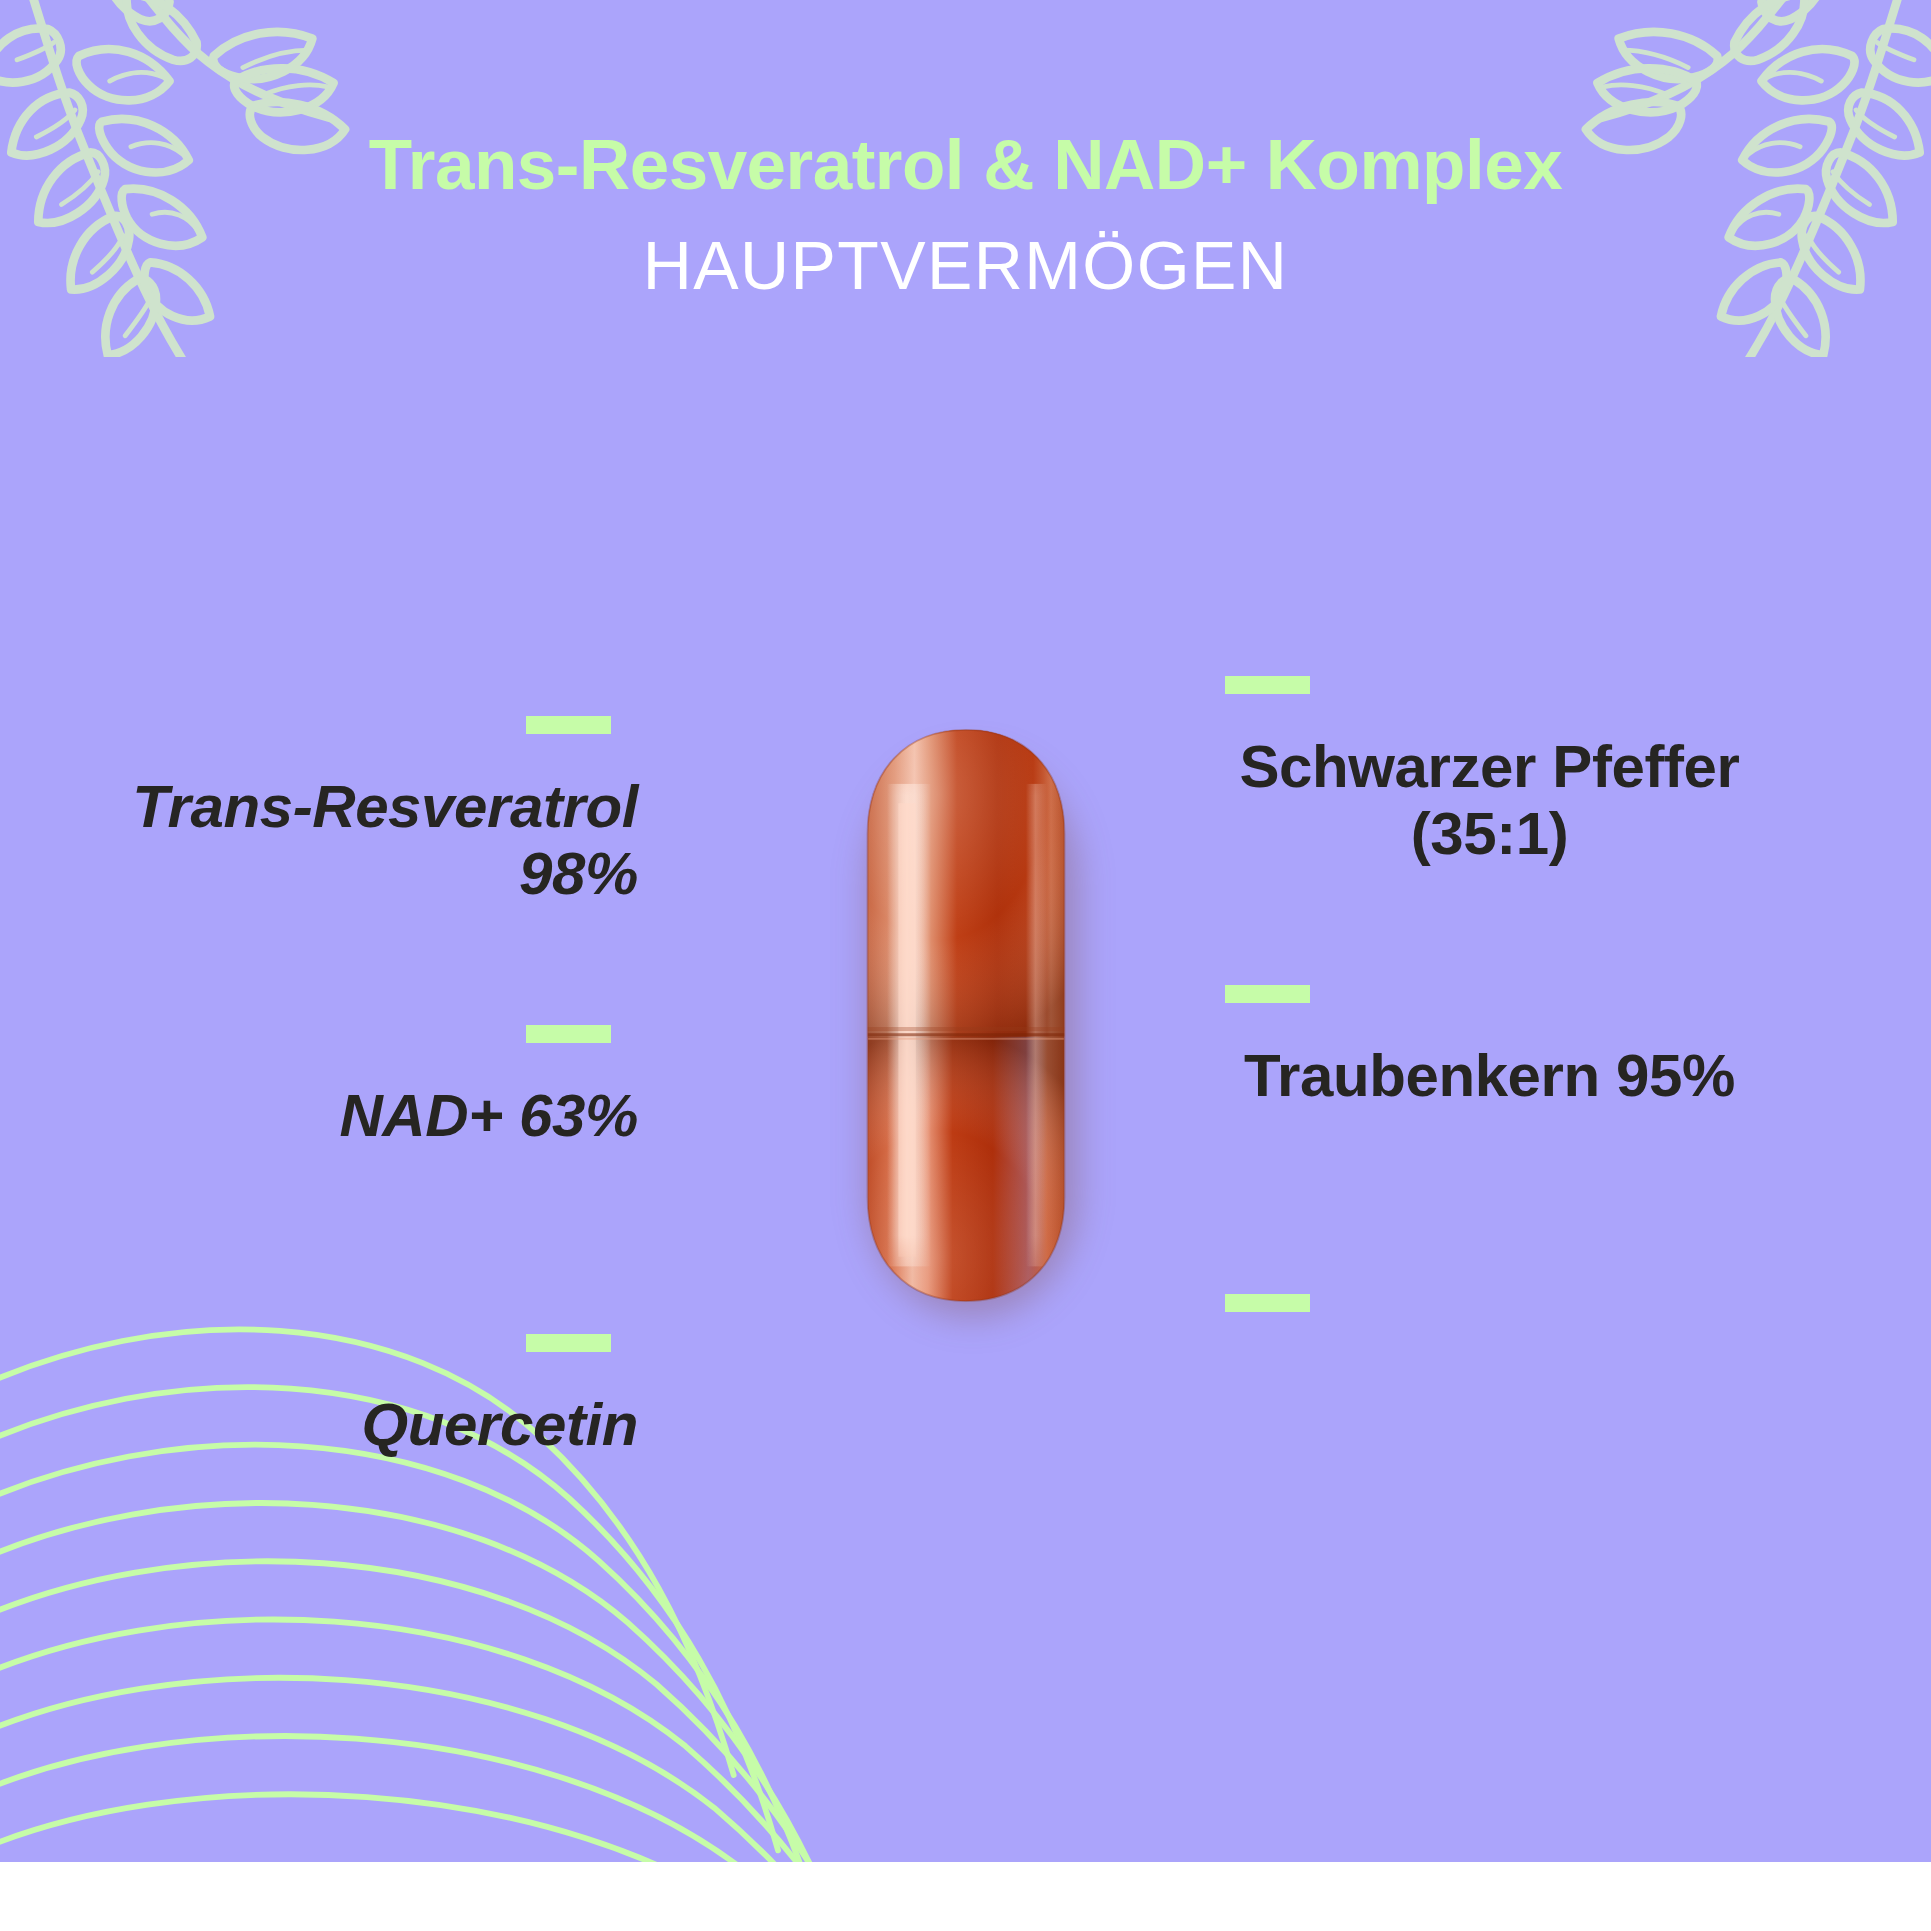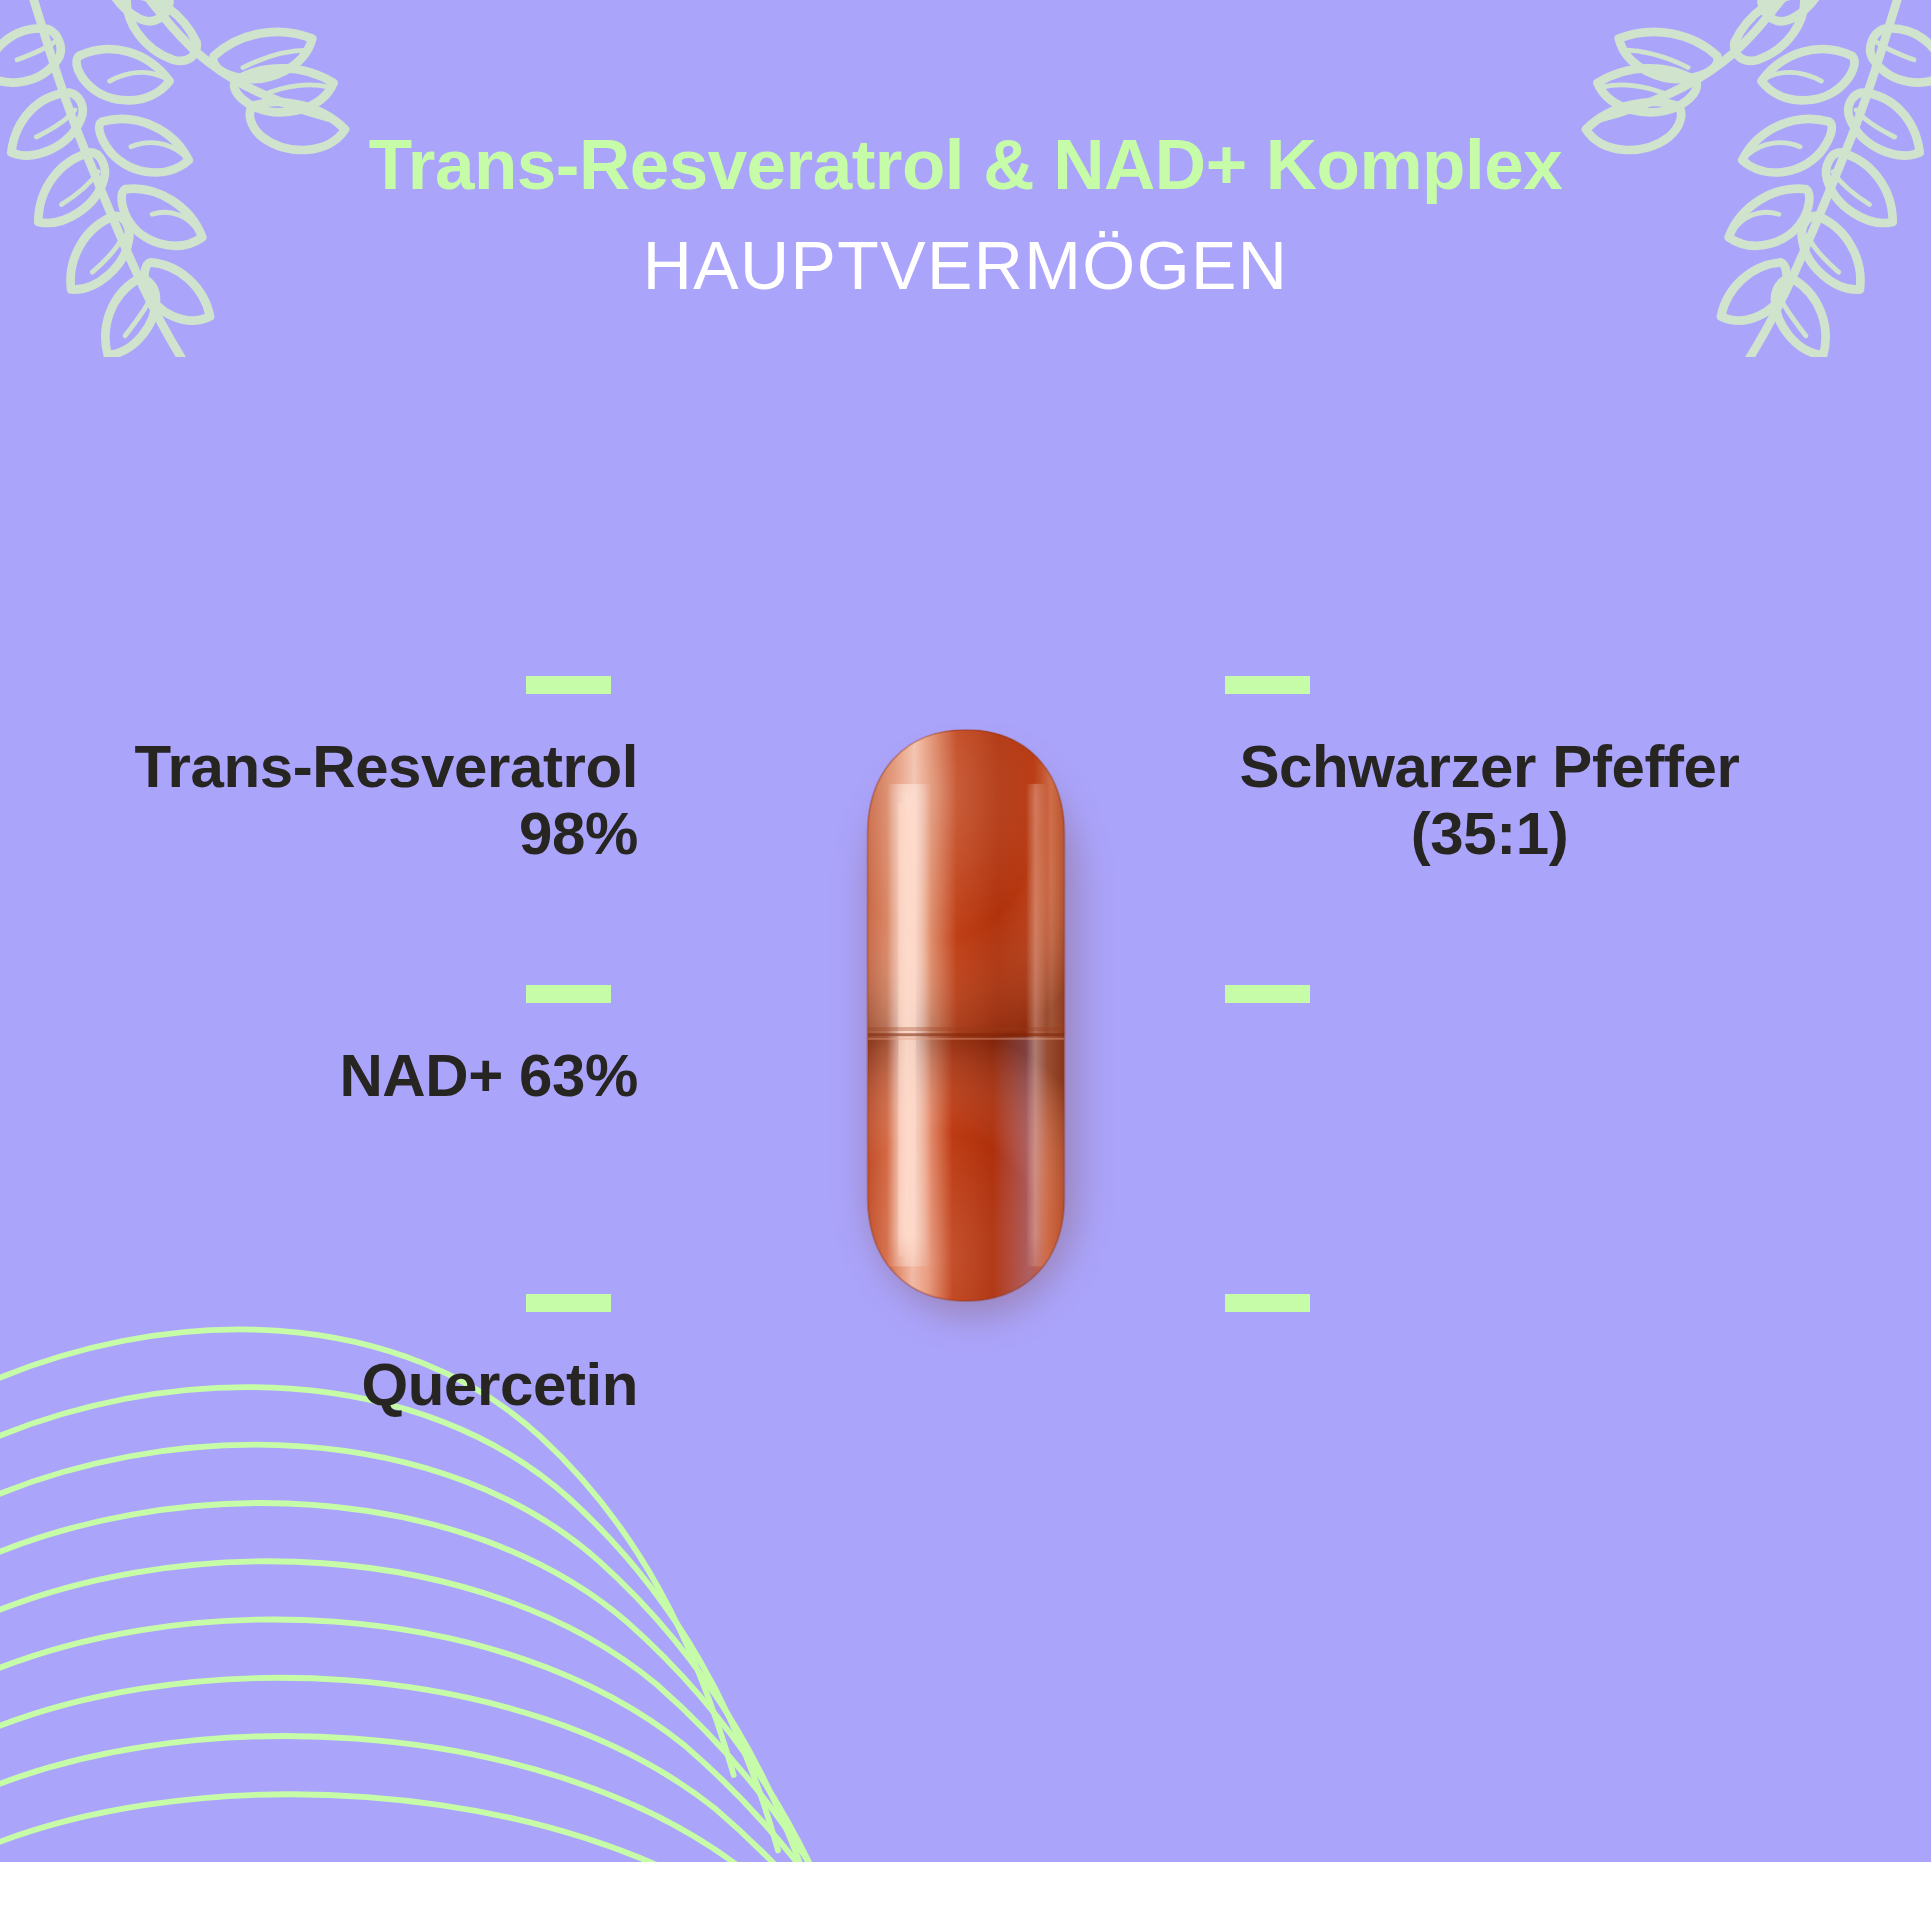--- a/index.html
+++ b/index.html
@@ -219,21 +219,21 @@
         <path d="M -40 556 C 180 452, 580 466, 800 632 C 952 760, 1046 910, 1100 1052"></path>
       </g>
     </svg>
   </div>
 
   <div class="headline">
     <span class="line1">Trans-Resveratrol &amp; NAD+ Komplex</span>
     <span class="line2">HAUPTVERMÖGEN</span>
   </div>
 
-  <div class="col left" style="top:676px;">
+  <div class="col left" style="top:716px;font-style:italic;">
 
     <div class="ingredient slot-1">
       <span class="dash"></span>
       <span class="ing-label">Trans-Resveratrol 98%</span>
     </div>
 
     <div class="ingredient slot-2">
       <span class="dash"></span>
       <span class="ing-label">NAD+ 63%</span>
     </div>
@@ -247,20 +247,21 @@
 
   <div class="col right" style="top:676px;">
 
     <div class="ingredient slot-1">
       <span class="dash"></span>
       <span class="ing-label">Schwarzer Pfeffer (35:1)</span>
     </div>
 
     <div class="ingredient slot-2">
       <span class="dash"></span>
+      <span class="ing-label">Traubenkern 95%</span>
     </div>
 
     <div class="ingredient slot-3">
       <span class="dash"></span>
     </div>
 
   </div>
 
   <div class="capsule-wrap">
     <div class="capsule-shadow"></div>

